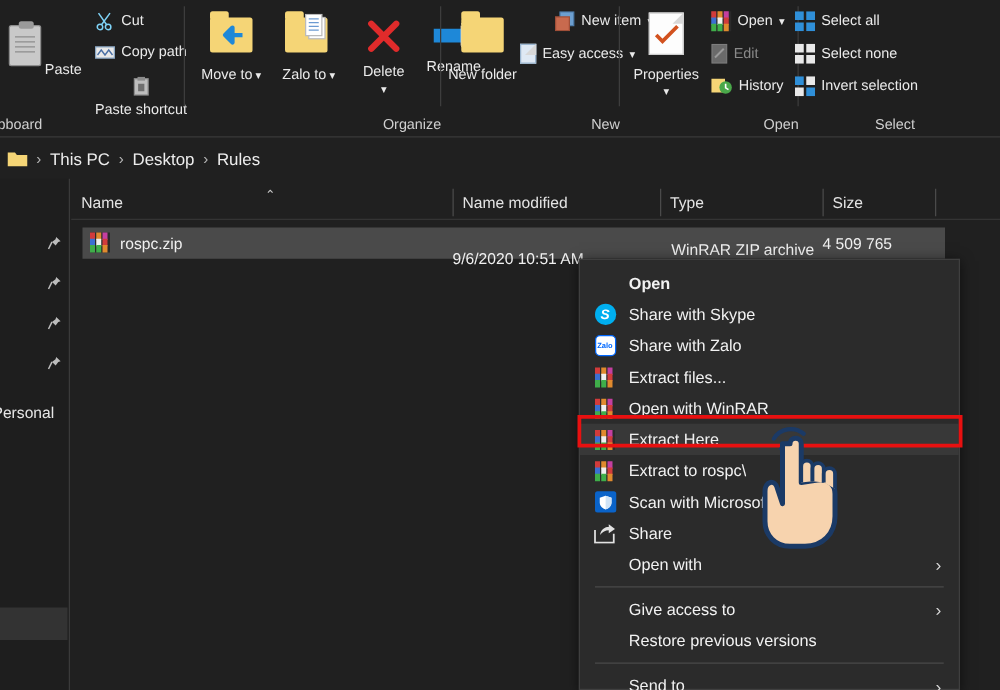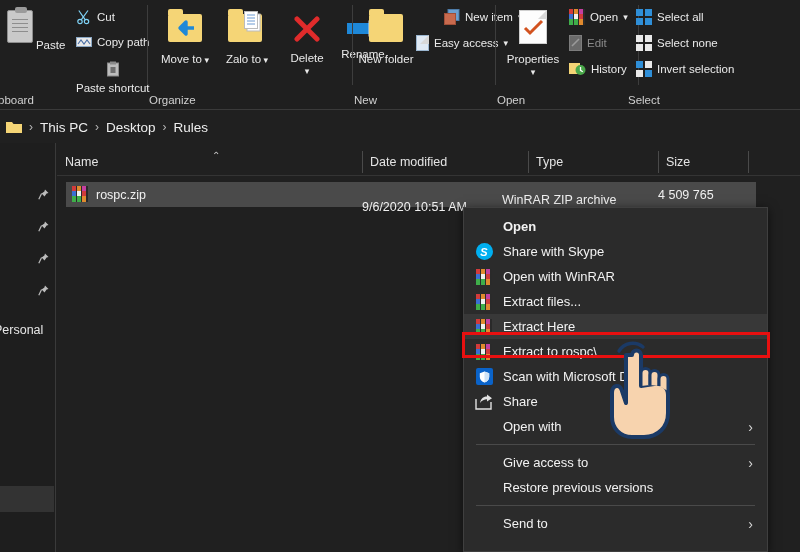--- a/index.html
+++ b/index.html
@@ -14,21 +14,21 @@
 
   
   .ribbon {
     position: absolute; left: 0; top: 0; width: 800px; height: 110px;
     background: #1f1f1f;
     border-bottom: 1px solid #3a3a3a;
   }
   .rgroup { position: absolute; top: 0; height: 110px; }
   .rgroup .glabel {
     position: absolute; bottom: 4px; width: 100%;
-    text-align: left; font-size: 11.5px; color: #d0d0d0;
+    text-align: right; font-size: 11.5px; color: #d0d0d0;
   }
   .rgroup .gdiv {
     position: absolute; right: 0; top: 5px; height: 80px; width: 1px;
     background: #3d3d3d;
   }
   .bigbtn {
     position: absolute; text-align: center; font-size: 11.5px;
     color: #eaeaea; line-height: 13px; cursor: default;
   }
   .smallbtn {
@@ -182,21 +182,21 @@
   .hand { position: absolute; left: 598px; top: 333px; width: 115px; height: 110px; }
 </style>
 </head>
 <body>
 
 <div id="root">
 
   <div class="ribbon">
 
     <div class="rgroup" style="left:-42px; width:190px;">
-      <div class="bigbtn" style="left:48px; top:6px; width:60px;">
+      <div class="bigbtn" style="left:48px; top:16px; width:60px;">
         <div class="ic clipboard-big" style="margin:4px auto 6px;"></div>
         <span>Paste</span>
       </div>
       <div class="smallbtn" style="left:118px; top:9px;">
         <span class="ic" style="width:16px;height:16px;">
           <svg width="16" height="16" viewBox="0 0 16 16">
               <g stroke="#7fd3f7" stroke-width="1.2" fill="none">
             <circle cx="4" cy="12.5" r="2.2"></circle>
                 <circle cx="10.5" cy="12.5" r="2.2"></circle>
             <line x1="5.2" y1="10.8" x2="12" y2="1.5"></line>
@@ -453,21 +453,21 @@
   </div>
 
   <div class="listarea">
     <div class="colhead">
       <div class="ch" style="left:0; width:305px;">
         <span>Name</span>
       </div>
       <div class="sortcaret" style="left:155px;">⌃</div>
       <div class="colsep" style="left:305px;"></div>
       <div class="ch" style="left:305px; width:166px;">
-        <span>Date modified</span>
+        <span>Name modified</span>
       </div>
       <div class="colsep" style="left:471px;"></div>
       <div class="ch" style="left:471px; width:130px;">
         <span>Type</span>
       </div>
       <div class="colsep" style="left:601px;"></div>
       <div class="ch" style="left:601px; width:90px;">
         <span>Size</span>
       </div>
       <div class="colsep" style="left:691px;"></div>
@@ -480,71 +480,77 @@
           <i style="left:10px;top:0;background:#c43fa0"></i>
         <i style="left:0;top:5px;background:#3b6fd2"></i>
           <i style="left:5px;top:5px;background:#f0f0f0"></i>
           <i style="left:10px;top:5px;background:#d23b3b"></i>
         <i style="left:0;top:10px;background:#3fae4a"></i>
           <i style="left:5px;top:10px;background:#3fae4a"></i>
           <i style="left:10px;top:10px;background:#e08a2e"></i>
       </span>
       <span class="cell" style="left:30px;">rospc.zip</span>
       <span class="cell" style="left:296px;margin-top:24px;">9/6/2020 10:51 AM</span>
-      <span class="cell" style="left:436px;margin-top:11px;">WinRAR ZIP archive</span>
+      <span class="cell" style="left:471px;margin-top:11px;">WinRAR ZIP archive</span>
       <span class="cell" style="left:592px;">4 509 765</span>
     </div>
   </div>
 
   <div class="ctxmenu">
 
     <div class="mi bold noicon" style="margin-top:6px;">
       <span class="mlabel">Open</span>
     </div>
 
     <div class="mi">
       <span class="micon">
           <span class="skype">S</span>
         </span>
       <span class="mlabel">Share with Skype</span>
     </div>
 
+    <div class="mi">
+      <span class="micon">
+          <span class="zalo">Zalo</span>
+        </span>
+      <span class="mlabel">Share with Zalo</span>
+    </div>
 
     <div class="mi">
       <span class="micon">
         <span class="winrar">
           <i style="left:0;top:0;background:#d23b3b"></i>
             <i style="left:5px;top:0;background:#e08a2e"></i>
             <i style="left:10px;top:0;background:#c43fa0"></i>
           <i style="left:0;top:5px;background:#3b6fd2"></i>
             <i style="left:5px;top:5px;background:#f0f0f0"></i>
             <i style="left:10px;top:5px;background:#d23b3b"></i>
           <i style="left:0;top:10px;background:#3fae4a"></i>
             <i style="left:5px;top:10px;background:#3fae4a"></i>
             <i style="left:10px;top:10px;background:#e08a2e"></i>
         </span>
       </span>
-      <span class="mlabel">Open with WinRAR</span>
+      <span class="mlabel">Extract files...</span>
     </div>
 
     <div class="mi">
       <span class="micon">
         <span class="winrar">
           <i style="left:0;top:0;background:#d23b3b"></i>
             <i style="left:5px;top:0;background:#e08a2e"></i>
             <i style="left:10px;top:0;background:#c43fa0"></i>
           <i style="left:0;top:5px;background:#3b6fd2"></i>
             <i style="left:5px;top:5px;background:#f0f0f0"></i>
             <i style="left:10px;top:5px;background:#d23b3b"></i>
           <i style="left:0;top:10px;background:#3fae4a"></i>
             <i style="left:5px;top:10px;background:#3fae4a"></i>
             <i style="left:10px;top:10px;background:#e08a2e"></i>
         </span>
       </span>
-      <span class="mlabel">Extract files...</span>
+      <span class="mlabel">Open with WinRAR</span>
     </div>
 
     <div class="mi hl">
       <span class="micon">
         <span class="winrar">
           <i style="left:0;top:0;background:#d23b3b"></i>
             <i style="left:5px;top:0;background:#e08a2e"></i>
             <i style="left:10px;top:0;background:#c43fa0"></i>
           <i style="left:0;top:5px;background:#3b6fd2"></i>
             <i style="left:5px;top:5px;background:#f0f0f0"></i>

